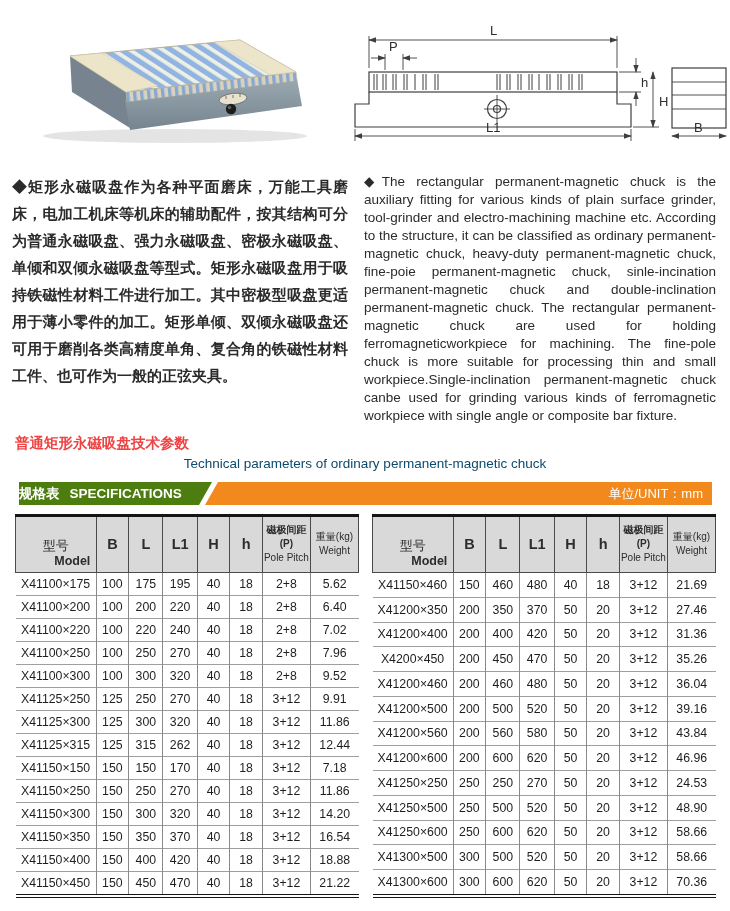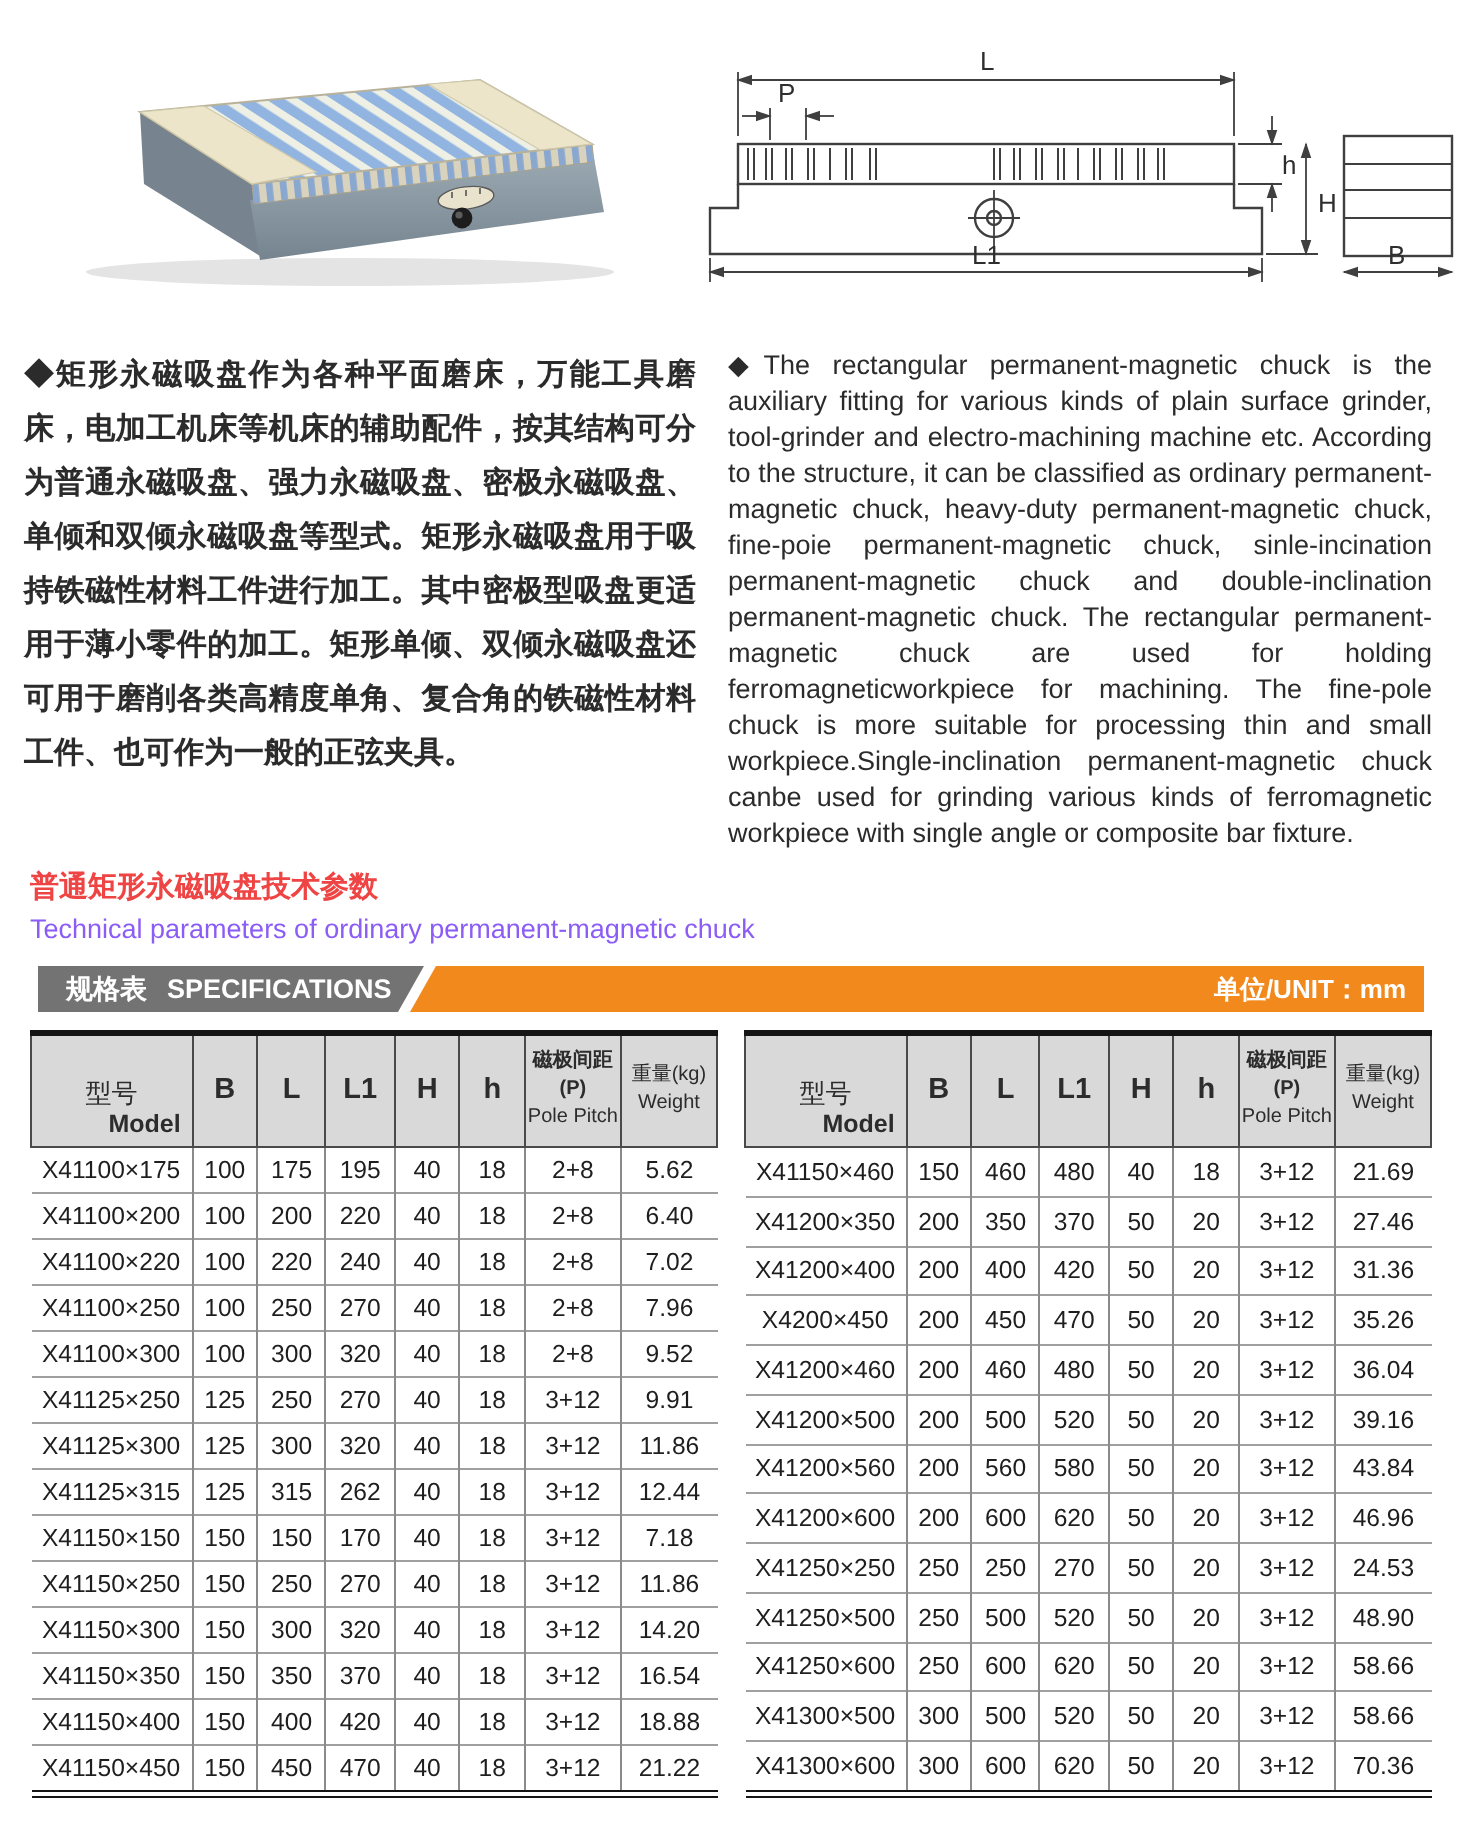--- a/index.html
+++ b/index.html
@@ -15,37 +15,37 @@
   .drawing-wrap { margin-left:40px; }
 
   
   .desc-row { display:flex; gap:16px; padding:20px 14px 0 12px; }
   .desc-zh { width:336px; font-size:15px; line-height:27px; font-weight:600; text-align:justify; color:#2b2b2b; }
   .desc-en { flex:1; font-size:13.5px; line-height:18px; text-align:justify; color:#2b2b2b; }
 
   
   .titles { padding:8px 15px 0 15px; }
   .title-zh { font-size:14.5px; font-weight:700; line-height:21px; color:#ef4444; }
-  .title-en { font-size:13.5px; line-height:19px; color:#8b5cf6; }
+  .title-en { font-size:13.5px; line-height:19px; color:#0c4a6e;text-align:center; }
 
   
   .specs-bar { position:relative; height:23px; margin:9px 18px 0 19px; }
   .bar-blue {
     position:absolute; left:0; top:0; bottom:0; width:193px;
-    background:#737373; box-sizing:border-box; padding-left:14px;
+    background:#4d7c0f; box-sizing:border-box; padding-left:0;
     clip-path:polygon(0 0, 100% 0, calc(100% - 13px) 100%, 0 100%);
     color:#fff; font-weight:700; font-size:13.5px; line-height:23px;
     white-space:nowrap;
   }
   .bar-blue .sep { display:inline-block; width:10px; }
   .bar-orange {
     position:absolute; left:186px; right:0; top:0; bottom:0;
     background:#f1891d; box-sizing:border-box; padding-right:9px;
     clip-path:polygon(13px 0, 100% 0, 100% 100%, 0 100%);
-    color:#fff; font-weight:700; font-size:13px; line-height:23px; text-align:right;
+    color:#fff; font-weight:400; font-size:13px; line-height:23px; text-align:right;
   }
 
   
   .tables-row { display:flex; gap:13px; padding:9px 14px 0 15px; }
   table.spec-table {
     flex:1; border-collapse:collapse; table-layout:fixed;
     border-top:3px solid #151515; border-bottom:4px double #151515;
   }
   table.spec-table thead th {
     background:#d9d9d9; border:1.4px solid #4a4a4a;

